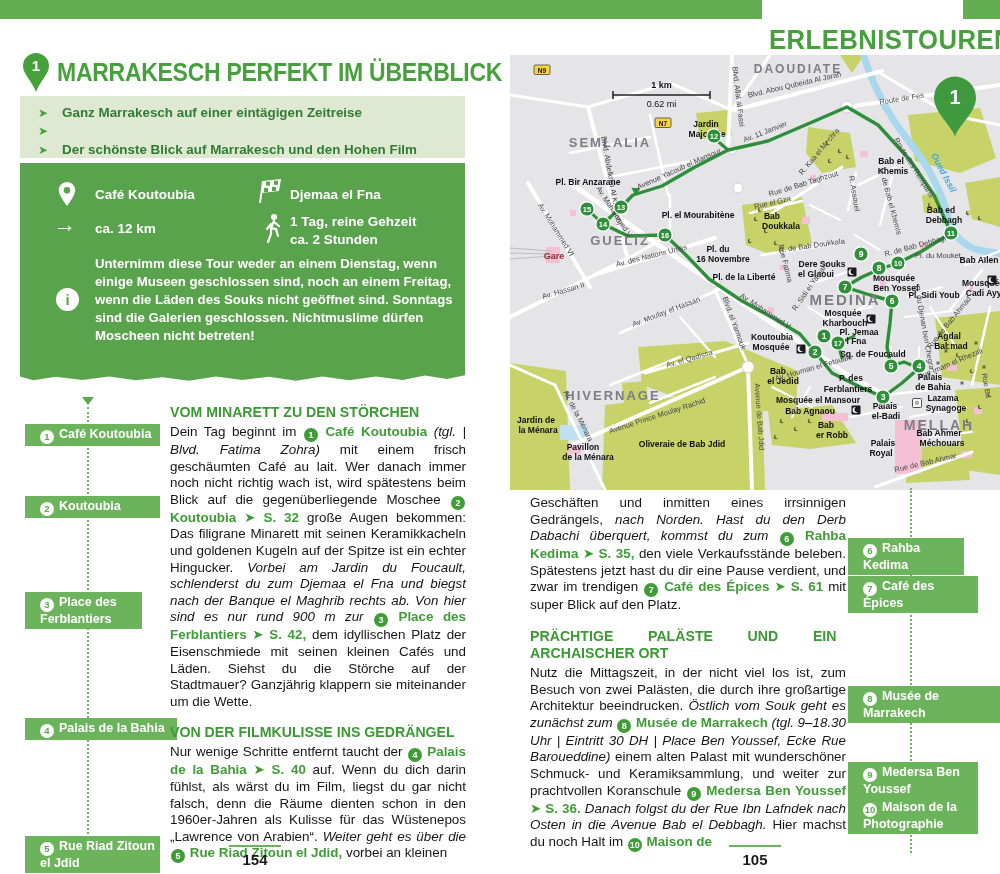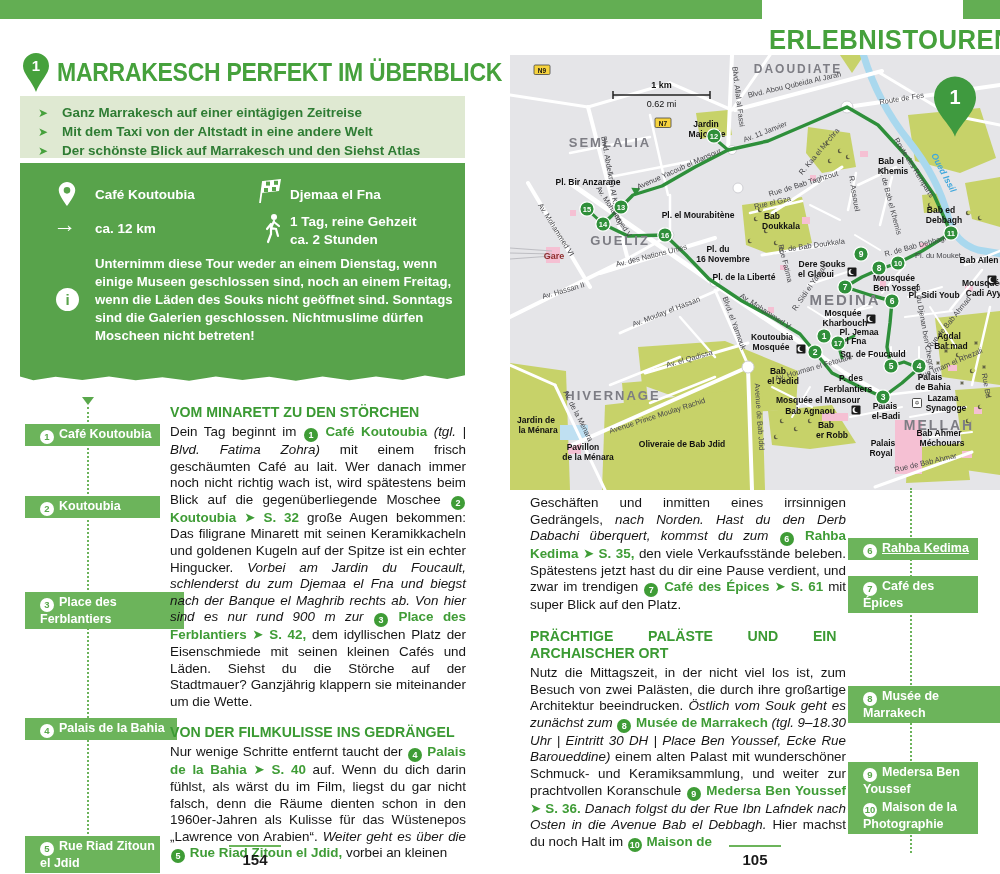--- a/index.html
+++ b/index.html
@@ -78,25 +78,24 @@
   </svg>
   <div class="abs ttitle" style="left:57px;top:58px;">MARRAKESCH PERFEKT IM ÜBERBLICK</div>
 
   <div class="abs hl-box" style="left:20px;top:96px;width:445px;height:62px;">
     <div class="hl-row">
       <span class="hl-arrow">➤</span>
       <span class="hl-text">Ganz Marrakesch auf einer eintägigen Zeitreise</span>
     </div>
     <div class="hl-row">
       <span class="hl-arrow">➤</span>
-      <span class="hl-text">Mit dem Taxi von der Altstadt in eine andere Welt</span>
     </div>
     <div class="hl-row">
       <span class="hl-arrow">➤</span>
-      <span class="hl-text">Der schönste Blick auf Marrakesch und den Siehst Atlas</span>
+      <span class="hl-text">Der schönste Blick auf Marrakesch und den Hohen Film</span>
     </div>
   </div>
 
   <div class="abs facts-box" style="left:20px;top:163px;width:445px;height:220px;">
     <svg class="abs" style="left:36px;top:18px;" width="22" height="26" viewBox="0 0 24 28">
       <path fill-rule="evenodd" fill="#fff" d="M12 1 C7 1 3 5 3 10 C3 16 12 27 12 27 C12 27 21 16 21 10 C21 5 17 1 12 1 Z M12 13.6 A3.6 3.6 0 1 1 12 6.4 A3.6 3.6 0 0 1 12 13.6 Z"></path>
     </svg>
     <div class="abs fact-label" style="left:75px;top:24px;">Café Koutoubia</div>
 
     <svg class="abs" style="left:238px;top:14px;" width="26" height="28" viewBox="0 0 26 28">
@@ -123,21 +122,21 @@
 
     <div class="abs ico-circle" style="left:36px;top:125px;">i</div>
     <div class="abs note-text" style="left:75px;top:92px;">Unternimm diese Tour weder an einem Dienstag, wenn einige Museen geschlossen sind, noch an einem Freitag, wenn die Läden des Souks nicht geöffnet sind. Sonntags sind die Galerien geschlossen. Nichtmuslime dürfen Moscheen nicht betreten!</div>
   </div>
 
   <div class="abs" style="left:25px;top:395px;width:135px;height:455px;" id="tl-left">
     <div class="abs tl-arrow" style="left:57px;top:2px;"></div>
     <div class="abs tl-line" style="left:62px;top:12px;height:443px;"></div>
   <div class="tl-box" style="top: 29px; width: 135px; min-height: 20px;"><span class="tl-num">1</span>Café Koutoubia</div>
       <div class="tl-box" style="top: 101px; width: 135px; min-height: 20px;"><span class="tl-num">2</span>Koutoubia</div>
-      <div class="tl-box" style="top: 197px; width: 159px; min-height: 34px;"><span class="tl-num">3</span>Place des Ferblantiers</div>
+      <div class="tl-box" style="top: 197px; width: 117px; min-height: 34px;"><span class="tl-num">3</span>Place des Ferblantiers</div>
       <div class="tl-box" style="top: 323px; width: 152px; min-height: 20px;"><span class="tl-num">4</span>Palais de la Bahia</div>
       <div class="tl-box" style="top: 397px; width: 135px; min-height: 34px; margin-top: 44px;"><span class="tl-num">5</span>Rue Riad Zitoun el Jdid</div>
     </div>
 
   <div class="abs art" style="left:170px;top:404px;width:296px;">
     <h3>VOM MINARETT ZU DEN STÖRCHEN</h3>
     <p><span>Dein Tag beginnt im </span><span class="mrk">1</span><span> </span><span class="lnk">Café Koutoubia</span><span class="it"> (tgl. | Blvd. Fatima Zohra)</span><span> mit einem frisch geschäumten Café au lait. Wer danach immer noch nicht richtig wach ist, wird spätestens beim Blick auf die gegenüberliegende Moschee </span><span class="mrk">2</span><span> </span><span class="lnk">Koutoubia ➤ S. 32</span><span> große Augen bekommen: Das filigrane Minarett mit seinen Keramikkacheln und goldenen Kugeln auf der Spitze ist ein echter Hingucker. </span><span class="it">Vorbei am Jardin du Foucault, schlenderst du zum Djemaa el Fna und biegst nach der Banque el Maghrib rechts ab. Von hier sind es nur rund 900 m zur </span><span class="mrk">3</span><span> </span><span class="lnk">Place des Ferblantiers ➤ S. 42,</span><span> dem idyllischen Platz der Eisenschmiede mit seinen kleinen Cafés und Läden. Siehst du die Störche auf der Stadtmauer? Ganzjährig klappern sie miteinander um die Wette.</span></p>
     <h3 style="margin-top:14px;">VON DER FILMKULISSE INS GEDRÄNGEL</h3>
     <p><span>Nur wenige Schritte entfernt taucht der </span><span class="mrk">4</span><span> </span><span class="lnk">Palais de la Bahia ➤ S. 40</span><span> auf. Wenn du dich darin fühlst, als wärst du im Film, liegst du gar nicht falsch, denn die Räume dienten schon in den 1960er-Jahren als Kulisse für das Wüstenepos „Lawrence von Arabien“. </span><span class="it">Weiter geht es über die </span><span class="mrk">5</span><span> </span><span class="lnk">Rue Riad Zitoun el Jdid,</span><span> vorbei an kleinen</span></p>
   </div>
@@ -461,21 +460,21 @@
     </svg>
 
   <div class="abs art" style="left:530px;top:495px;width:316px;">
     <p><span>Geschäften und inmitten eines irrsinnigen Gedrängels, </span><span class="it">nach Norden. Hast du den Derb Dabachi überquert, kommst du zum </span><span class="mrk">6</span><span> </span><span class="lnk">Rahba Kedima ➤ S. 35,</span><span> den viele Verkaufsstände beleben. Spätestens jetzt hast du dir eine Pause verdient, und zwar im trendigen </span><span class="mrk">7</span><span> </span><span class="lnk">Café des Épices ➤ S. 61</span><span> mit super Blick auf den Platz.</span></p>
     <h3 style="margin-top:14px;">PRÄCHTIGE PALÄSTE UND EIN ARCHAISCHER ORT</h3>
     <p><span>Nutz die Mittagszeit, in der nicht viel los ist, zum Besuch von zwei Palästen, die durch ihre großartige Architektur beeindrucken. </span><span class="it">Östlich vom Souk geht es zunächst zum </span><span class="mrk">8</span><span> </span><span class="lnk">Musée de Marrakech</span><span class="it"> (tgl. 9–18.30 Uhr | Eintritt 30 DH | Place Ben Youssef, Ecke Rue Baroueddine)</span><span> einem alten Palast mit wunderschöner Schmuck- und Keramiksammlung, und weiter zur prachtvollen Koranschule </span><span class="mrk">9</span><span> </span><span class="lnk">Medersa Ben Youssef ➤ S. 36.</span><span> </span><span class="it">Danach folgst du der Rue Ibn Lafndek nach Osten in die Avenue Bab el Debbagh.</span><span> Hier machst du noch Halt im </span><span class="mrk">10</span><span> </span><span class="lnk">Maison de</span></p>
   </div>
 
   <div class="abs" style="left:848px;top:488px;width:152px;height:375px;" id="tl-right">
     <div class="abs tl-line" style="left:62px;top:0;height:365px;"></div>
-  <div class="tl-box" style="top: 50px; width: 130px; min-height: 20px; text-decoration: underline;"><span class="tl-num">6</span>Rahba Kedima</div>
+  <div class="tl-box" style="top: 50px; width: 116px; min-height: 20px;"><span class="tl-num">6</span>Rahba Kedima</div>
       <div class="tl-box" style="top: 88px; width: 130px; min-height: 20px;"><span class="tl-num">7</span>Café des Épices</div>
       <div class="tl-box" style="top: 198px; width: 154px; min-height: 34px;"><span class="tl-num">8</span>Musée de Marrakech</div>
       <div class="tl-box" style="top: 274px; width: 130px; min-height: 34px;"><span class="tl-num">9</span>Medersa Ben Youssef</div>
       <div class="tl-box" style="top: 309px; width: 130px; min-height: 34px;"><span class="tl-num">10</span>Maison de la Photographie</div>
     </div>
 
   <div class="abs" style="left:200px;top:845px;width:110px;">
     <div class="pagerule"></div>
     <div class="pageno">154</div>
   </div>

